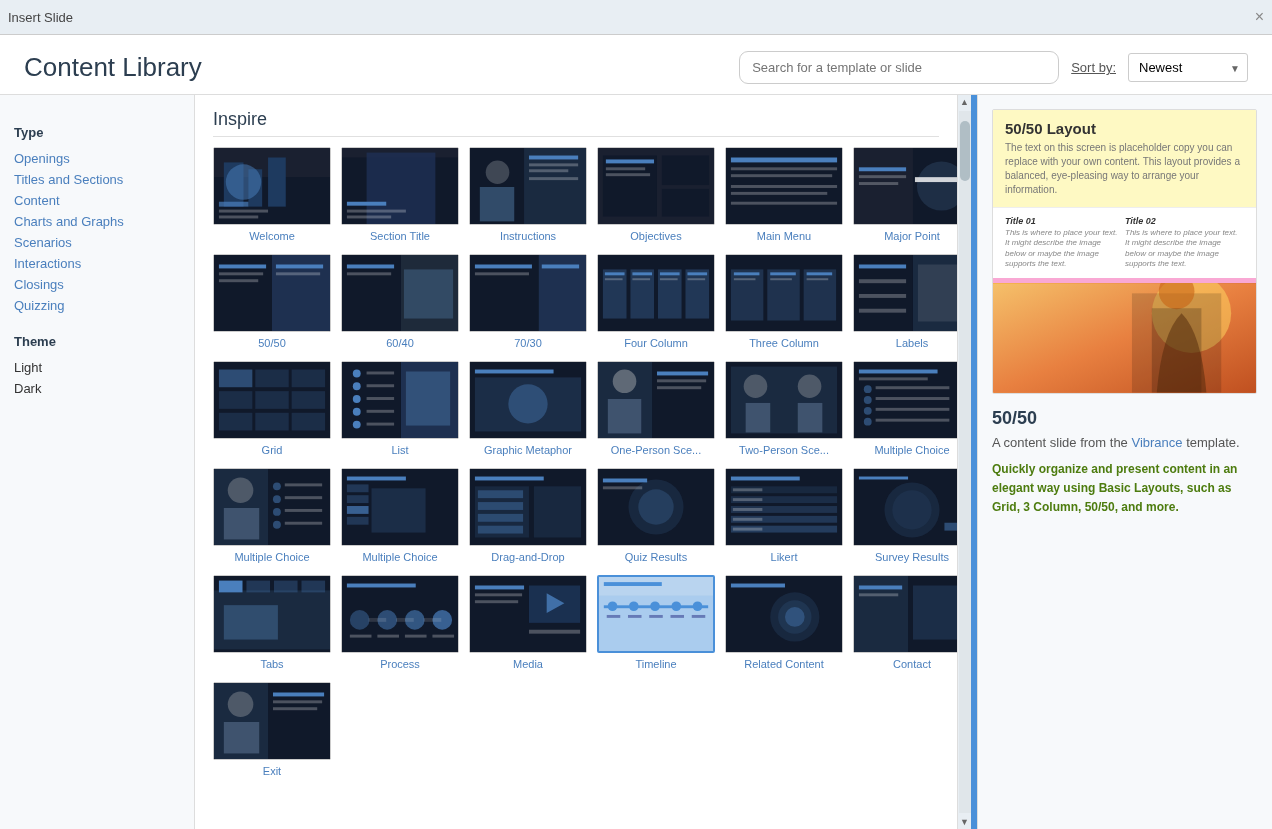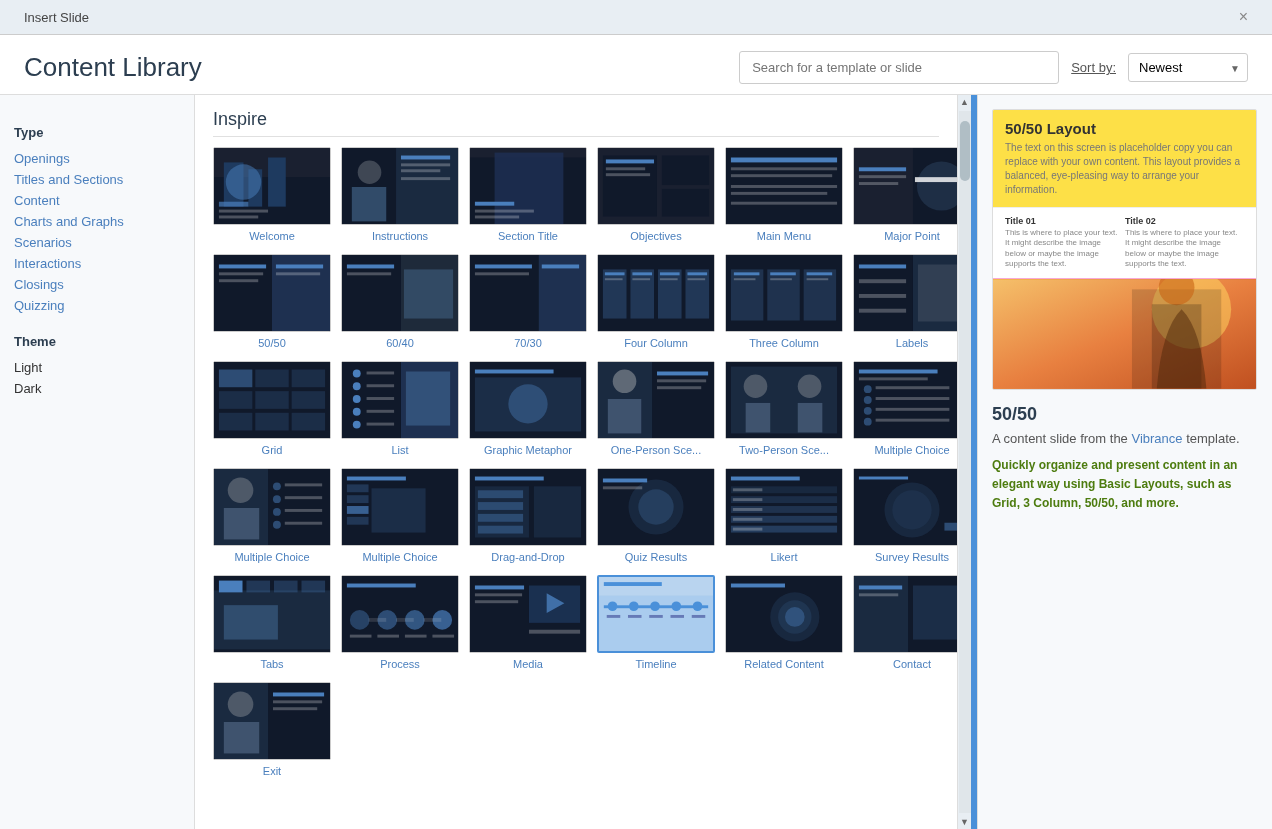--- a/index.html
+++ b/index.html
@@ -1,27 +1,27 @@
 <!DOCTYPE html>
 <html><head>
   <meta charset="utf-8">
   <style>
     * { box-sizing: border-box; margin: 0; padding: 0; }
     body { font-family: 'Segoe UI', Arial, sans-serif; background: #f0f4f8; font-size: 13px; color: #333; }
 
     .window { width: 1272px; height: 829px; background: #fff; display: flex; flex-direction: column; overflow: hidden; }
 
-    .title-bar { background: #e8eef3; padding: 8px 24px; display: flex; justify-content: space-between; align-items: center; border-bottom: 1px solid #ccc; }
+    .title-bar { background: #e8eef3; padding: 8px 8px; display: flex; justify-content: space-between; align-items: center; border-bottom: 1px solid #ccc; }
     .title-bar-text { font-size: 13px; color: #444; }
     .close-btn { cursor: pointer; color: #888; font-size: 16px; }
 
     .header { padding: 16px 24px 10px; display: flex; align-items: center; justify-content: space-between; background: #fff; }
     .header-title { font-size: 26px; font-weight: 300; color: #2c3e50; }
     .header-right { display: flex; align-items: center; gap: 12px; }
-    .search-box { width: 320px; padding: 8px 12px; border: 1px solid #ccc; border-radius: 3px; font-size: 13px; color: #555; outline: none; background: #fff; }
+    .search-box { width: 320px; padding: 8px 12px; border: 1px solid #ccc; border-radius: 9px; font-size: 13px; color: #555; outline: none; background: #fff; }
     .sort-label { font-size: 13px; color: #555; text-decoration: underline; }
     .sort-select { padding: 6px 28px 6px 10px; border: 1px solid #ccc; border-radius: 3px; font-size: 13px; background: #fff; appearance: none; cursor: pointer; width: 120px; }
     .sort-wrapper { position: relative; }
     .sort-wrapper::after { content: '▼'; position: absolute; right: 8px; top: 50%; transform: translateY(-50%); font-size: 10px; color: #666; pointer-events: none; }
 
     .main { display: flex; flex: 1; overflow: hidden; border-top: 1px solid #ddd; }
 
     .sidebar { width: 195px; background: #f7f9fb; border-right: 1px solid #ddd; padding: 16px 14px; flex-shrink: 0; overflow-y: auto; }
     .sidebar-section-title { font-size: 13px; font-weight: 600; color: #2c3e50; margin-bottom: 8px; margin-top: 14px; }
     .sidebar-item { font-size: 13px; color: #4a7fbd; cursor: pointer; padding: 3px 0; display: block; }
@@ -36,24 +36,24 @@
     .thumb-label { font-size: 11px; color: #4a7fbd; margin-top: 5px; text-align: center; }
 
     
     .scrollbar-col { width: 14px; background: #e8eef3; border-left: 1px solid #ddd; display: flex; flex-direction: column; align-items: center; }
     .scrollbar-track { flex: 1; background: #e0e6ea; width: 12px; position: relative; margin: 2px 0; }
     .scrollbar-thumb { width: 10px; background: #b0bec5; border-radius: 5px; height: 60px; position: absolute; top: 10px; left: 1px; }
     .scroll-arrow { width: 14px; height: 14px; display: flex; align-items: center; justify-content: center; font-size: 9px; color: #666; cursor: pointer; background: #e8eef3; }
 
     .preview-panel { width: 295px; background: #f7f9fb; border-left: 1px solid #ddd; flex-shrink: 0; overflow-y: auto; padding: 14px; }
     .preview-img-box { width: 265px; background: #fff; border: 1px solid #ddd; border-radius: 2px; overflow: hidden; margin-bottom: 14px; }
-    .preview-img-top { background: #fde047; padding: 10px 12px; border-bottom: 1px solid #eee; }
+    .preview-img-top { background: #fef9c3; padding: 10px 12px; border-bottom: 1px solid #eee; }
     .preview-title-big { font-size: 15px; font-weight: 600; color: #333; margin-bottom: 4px; }
     .preview-desc-small { font-size: 10px; color: #777; line-height: 1.4; }
-    .preview-columns { display: flex; gap: 1px; padding: 8px 12px; border-bottom: 1px solid #f9a8d4; font-size: 9px; color: #555; }
+    .preview-columns { display: flex; gap: 1px; padding: 8px 12px; border-bottom: 5px solid #f9a8d4; font-size: 9px; color: #555; font-style: italic; }
     .preview-col { flex: 1; }
     .preview-col-title { font-size: 9px; font-weight: 600; color: #333; margin-bottom: 2px; }
     .preview-col-text { font-size: 8px; color: #888; line-height: 1.3; }
     .preview-image-area { height: 110px; background: linear-gradient(135deg, #f5a623 0%, #e8854a 40%, #c75b2a 100%); display: flex; align-items: flex-end; justify-content: flex-end; overflow: hidden; }
 
     .preview-slide-title { font-size: 18px; font-weight: 600; color: #2c3e50; margin-bottom: 6px; }
     .preview-template-line { font-size: 13px; color: #555; margin-bottom: 10px; }
     .preview-template-link { color: #4a7fbd; text-decoration: none; }
     .preview-body-text { font-size: 12px; color: #4d7c0f; line-height: 1.6; font-weight: bold; }
     .thumb-selected-highlight { border: 2px solid #4a90d9 !important; }
@@ -120,44 +120,44 @@
       <rect x="5" y="63" width="50" height="3" fill="rgba(255,255,255,0.25)"></rect>
       <rect x="5" y="69" width="40" height="3" fill="rgba(255,255,255,0.25)"></rect>
               </svg>
             </div>
             <div class="thumb-label">Welcome</div>
           </div>
           <div class="thumb-item">
             <div class="thumb-img">
               <svg width="118" height="78" viewBox="0 0 118 78">
                 <rect width="118" height="78" fill="#1a2030"></rect>
+      <rect x="0" y="10" width="118" height="78" fill="#10192a"></rect>
+      <rect x="25" y="5" width="70" height="73" fill="#1e3055" opacity="0.8"></rect>
+      <rect x="5" y="55" width="40" height="4" fill="#4a7fbd"></rect>
+      <rect x="5" y="63" width="60" height="3" fill="rgba(255,255,255,0.25)"></rect>
+      <rect x="5" y="69" width="45" height="3" fill="rgba(255,255,255,0.25)"></rect>
+              </svg>
+            </div>
+            <div class="thumb-label">Section Title</div>
+          </div>
+          <div class="thumb-item">
+            <div class="thumb-img">
+              <svg width="118" height="78" viewBox="0 0 118 78">
+                <rect width="118" height="78" fill="#1a2030"></rect>
       <rect x="0" y="0" width="55" height="78" fill="#10192a"></rect>
       <rect x="55" y="0" width="63" height="78" fill="#1a2a40"></rect>
       <rect x="60" y="8" width="50" height="4" fill="#4a7fbd"></rect>
       <rect x="60" y="16" width="50" height="3" fill="rgba(255,255,255,0.25)"></rect>
       <rect x="60" y="22" width="40" height="3" fill="rgba(255,255,255,0.25)"></rect>
       <rect x="60" y="30" width="50" height="3" fill="rgba(255,255,255,0.25)"></rect>
       <ellipse cx="28" cy="25" rx="12" ry="12" fill="rgba(255,255,255,0.2)"></ellipse>
       <rect x="10" y="40" width="35" height="35" fill="rgba(100,150,200,0.4)"></rect>
               </svg>
             </div>
             <div class="thumb-label">Instructions</div>
-          </div>
-          <div class="thumb-item">
-            <div class="thumb-img">
-              <svg width="118" height="78" viewBox="0 0 118 78">
-                <rect width="118" height="78" fill="#1a2030"></rect>
-      <rect x="0" y="10" width="118" height="78" fill="#10192a"></rect>
-      <rect x="25" y="5" width="70" height="73" fill="#1e3055" opacity="0.8"></rect>
-      <rect x="5" y="55" width="40" height="4" fill="#4a7fbd"></rect>
-      <rect x="5" y="63" width="60" height="3" fill="rgba(255,255,255,0.25)"></rect>
-      <rect x="5" y="69" width="45" height="3" fill="rgba(255,255,255,0.25)"></rect>
-              </svg>
-            </div>
-            <div class="thumb-label">Section Title</div>
           </div>
           <div class="thumb-item">
             <div class="thumb-img">
               <svg width="118" height="78" viewBox="0 0 118 78">
                 <rect width="118" height="78" fill="#1a2030"></rect>
       <rect x="5" y="8" width="55" height="62" fill="#10192a"></rect>
       <rect x="65" y="8" width="48" height="30" fill="#10192a"></rect>
       <rect x="65" y="42" width="48" height="28" fill="#10192a"></rect>
       <rect x="8" y="12" width="49" height="4" fill="#4a7fbd"></rect>
       <rect x="8" y="20" width="40" height="3" fill="rgba(255,255,255,0.25)"></rect>

